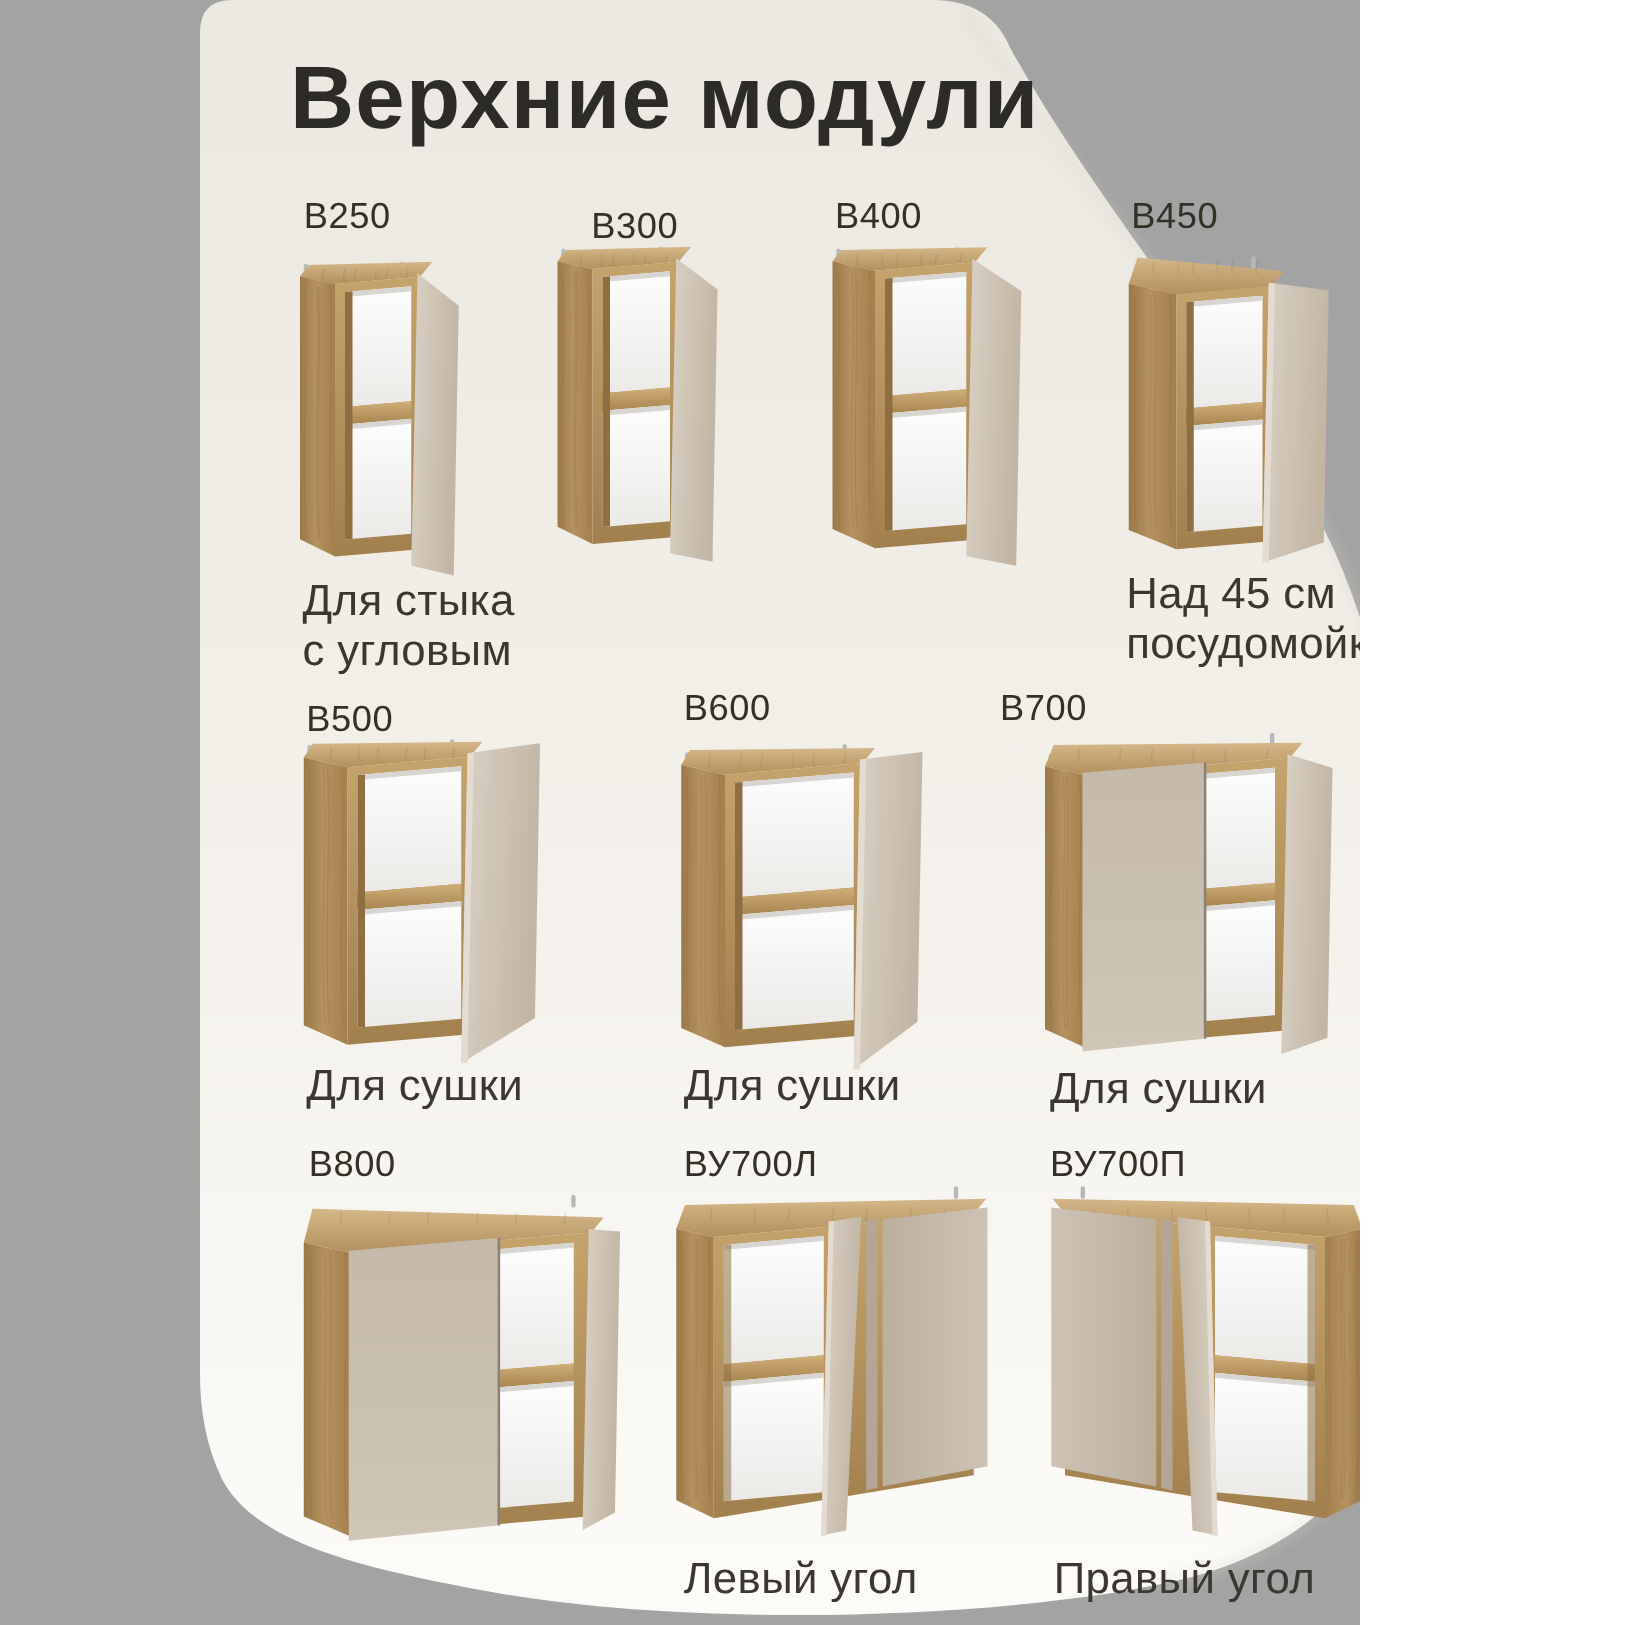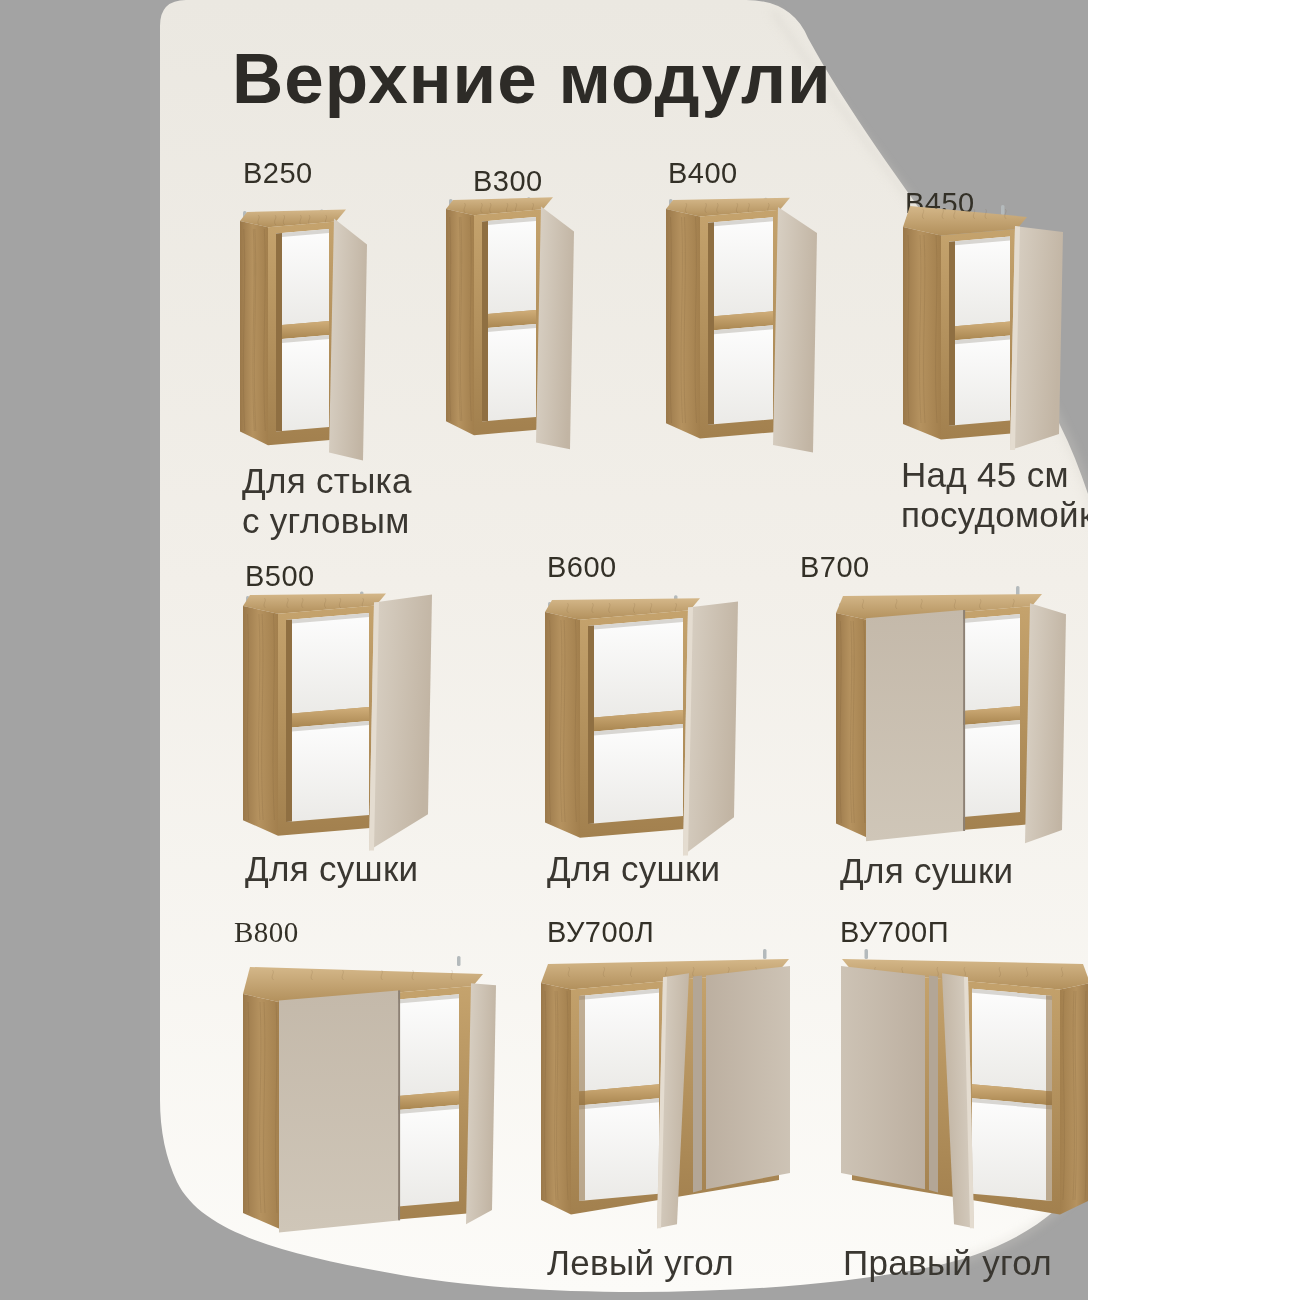--- a/index.html
+++ b/index.html
@@ -228,21 +228,21 @@
         <polygon points="42,23.8 107,18.3 107,112.3 42,117.8" fill="url(#b400in)"></polygon>
         <polygon points="42,23.8 107,18.3 107,22.3 42,27.8" fill="#d8d6d2"></polygon>
         <polygon points="42,117.8 107,112.3 107,126.3 42,131.8" fill="url(#b400sh)"></polygon>
         <polygon points="42,131.8 107,126.3 107,220.3 42,225.8" fill="url(#b400in)"></polygon>
         <polygon points="42,131.8 107,126.3 107,130.3 42,135.8" fill="#d8d6d2"></polygon>
         <polygon points="42,23.8 48,23.3 48,225.3 42,225.8" fill="#8f6f42"></polygon>
         <polygon points="112,7.9 151,33.9 147,253.6 107,245.9" fill="url(#b400df)"></polygon>
       </svg>
     </div>
 
-  <div class="mlabel" style="left:905px;top:157px;margin-top:30px;">В450</div>
+  <div class="mlabel" style="left:905px;top:157px;">В450</div>
   <div class="cab" style="left: 903px; top: 205px;">
       <svg width="174" height="277" viewBox="0 0 174 277">
         <defs>
           <linearGradient id="b450wt" x1="0" y1="0" x2="0" y2="1">
             <stop offset="0" stop-color="#d4b789"></stop>
             <stop offset="1" stop-color="#b2905c"></stop>
           </linearGradient>
           <linearGradient id="b450ws" x1="0" y1="0" x2="1" y2="0">
             <stop offset="0" stop-color="#9a784a"></stop>
             <stop offset="0.45" stop-color="#b5925f"></stop>
@@ -488,21 +488,21 @@
         <polygon points="127.1,116 184,111.1 184,125.1 127.1,130" fill="url(#b700sh)"></polygon>
         <polygon points="127.1,130 184,125.1 184,217.1 127.1,222" fill="url(#b700in)"></polygon>
         <polygon points="127.1,130 184,125.1 184,129.1 127.1,134" fill="#d8d6d2"></polygon>
         <polygon points="30,23.2 127.1,15 127.1,236 30,246.2" fill="url(#b700dc)"></polygon>
         <polygon points="127.1,15 129.1,15 129.1,236 127.1,236" fill="#8d8174"></polygon>
         <polygon points="194,8.3 230,19.3 226,235.1 189,248.3" fill="url(#b700df)"></polygon>
       </svg>
     </div>
   <div class="caption" style="left:840px;top:851px;width:250px;">Для сушки</div>
 
-  <div class="mlabel" style="left:234px;top:916px;font-family:Liberation Serif, serif;">В800</div>
+  <div class="mlabel" style="left:247px;top:916px;">В800</div>
   <div class="cab" style="left: 243px; top: 966px;">
       <svg width="267" height="296" viewBox="0 0 267 296">
         <defs>
           <linearGradient id="b800wt" x1="0" y1="0" x2="0" y2="1">
             <stop offset="0" stop-color="#d4b789"></stop>
             <stop offset="1" stop-color="#b2905c"></stop>
           </linearGradient>
           <linearGradient id="b800ws" x1="0" y1="0" x2="1" y2="0">
             <stop offset="0" stop-color="#9a784a"></stop>
             <stop offset="0.45" stop-color="#b5925f"></stop>

